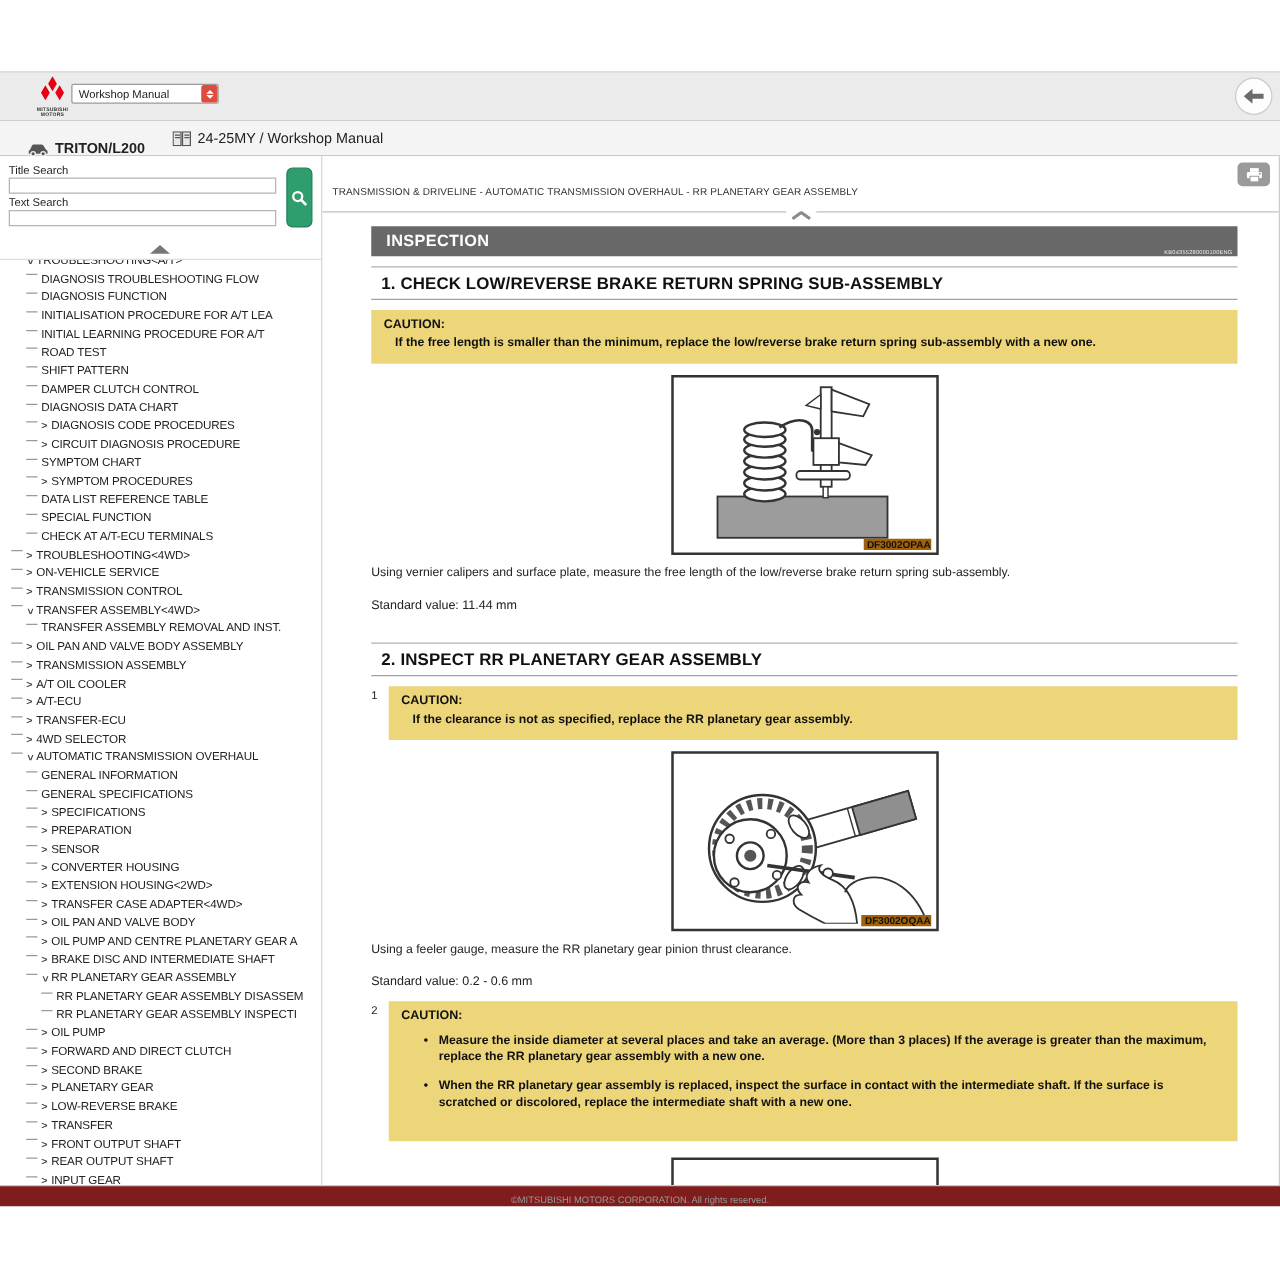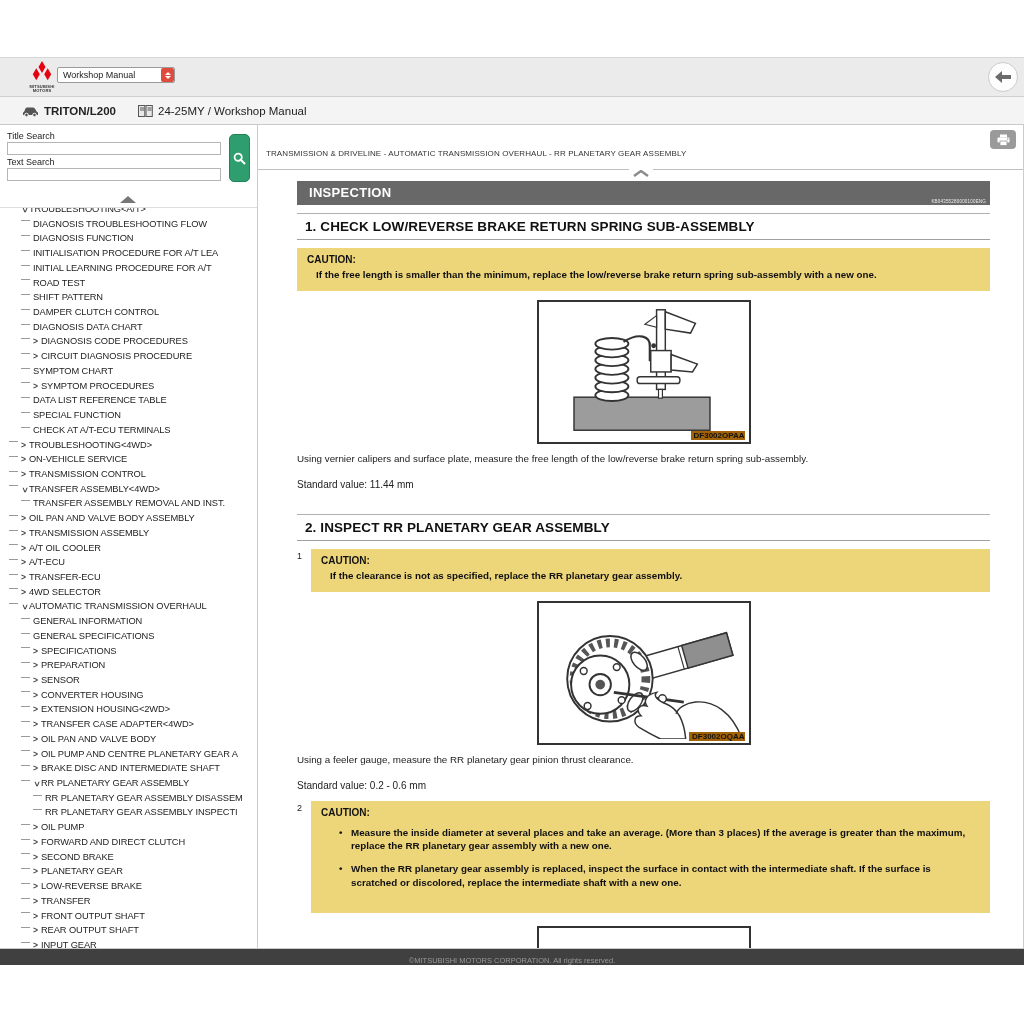--- a/index.html
+++ b/index.html
@@ -13,21 +13,21 @@
   .manual-select{position:absolute;left:57px;top:9px;width:118px;height:16px;background:#fff;border:1px solid #9a9a9a;border-radius:2px;display:flex;align-items:center;box-sizing:border-box;cursor:default;}
   .manual-select .sel-label{flex:1;font-size:9px;color:#222;padding-left:5px;white-space:nowrap;overflow:hidden;}
   .manual-select .stepper{width:13px;height:14px;background:#df4b3c;border-radius:2px;display:flex;flex-direction:column;align-items:center;justify-content:center;gap:1px;}
   .stepper .tri-up{width:0;height:0;border-left:3px solid transparent;border-right:3px solid transparent;border-bottom:3px solid #fff;}
   .stepper .tri-down{width:0;height:0;border-left:3px solid transparent;border-right:3px solid transparent;border-top:3px solid #fff;}
   .back-btn{position:absolute;right:6px;top:4px;width:30px;height:30px;border-radius:50%;background:#fdfdfd;border:1px solid #ccc;display:flex;align-items:center;justify-content:center;box-sizing:border-box;cursor:pointer;}
 
   
   #crumbbar{position:absolute;left:0;top:97px;width:1024px;height:28px;background:#f4f4f4;border-bottom:1px solid #c9c9c9;box-sizing:border-box;}
   .crumb-item{position:absolute;top:0;height:28px;display:flex;align-items:center;gap:5px;font-size:11.5px;color:#222;}
-  #crumb-vehicle{left:22px;}
+  #crumb-vehicle{left:22px;align-items:flex-end;}
   #crumb-manual{left:138px;}
 
   
   #sidebar{position:absolute;left:0;top:125px;width:258px;height:823px;background:#fff;border-right:1px solid #ccc;box-sizing:border-box;}
   .search-area{position:absolute;left:0;top:0;width:100%;height:82px;}
   .search-label{position:absolute;left:7px;font-size:9px;color:#222;}
   #title-search-label{top:6px;}
   #text-search-label{top:32px;}
   .search-input{position:absolute;left:7px;width:214px;height:13px;border:1px solid #b5b5b5;background:#fff;box-sizing:border-box;font-size:9px;padding:0 3px;}
   #title-search-input{top:17px;}
@@ -71,21 +71,21 @@
   .caution-bullets li .bullet{position:absolute;left:0;top:0;}
 
   .figure{width:210px;height:140px;border:2px solid #333;margin:9px auto 0 auto;position:relative;background:#fff;}
   .figure .fig-code{position:absolute;right:4px;bottom:2px;font-size:8px;font-weight:bold;color:#111;background:#a16207;padding-left:3px;}
   .body-text{font-size:9.8px;color:#222;margin-top:9px;line-height:1.3;}
   .std-text{font-size:10px;color:#222;margin-top:13px;}
   .sec2-heading{margin-top:24px;}
   .fig3{margin-top:13px;}
 
   
-  #footer{position:absolute;left:0;top:948px;width:1024px;height:17px;background:#404040;border-top:1px solid #c9c9c9;box-sizing:border-box;text-align:center;}
+  #footer{position:absolute;left:0;top:948px;width:1024px;height:17px;background:#7f1d1d;border-top:1px solid #c9c9c9;box-sizing:border-box;text-align:center;}
   #footer .copy{font-size:7.5px;color:#999;line-height:16px;}
 </style>
 </head>
 <body>
 
 <div id="page">
 
   <div id="topbar">
     <div class="logo-wrap">
       <svg width="24" height="20" viewBox="0 0 24 20">

